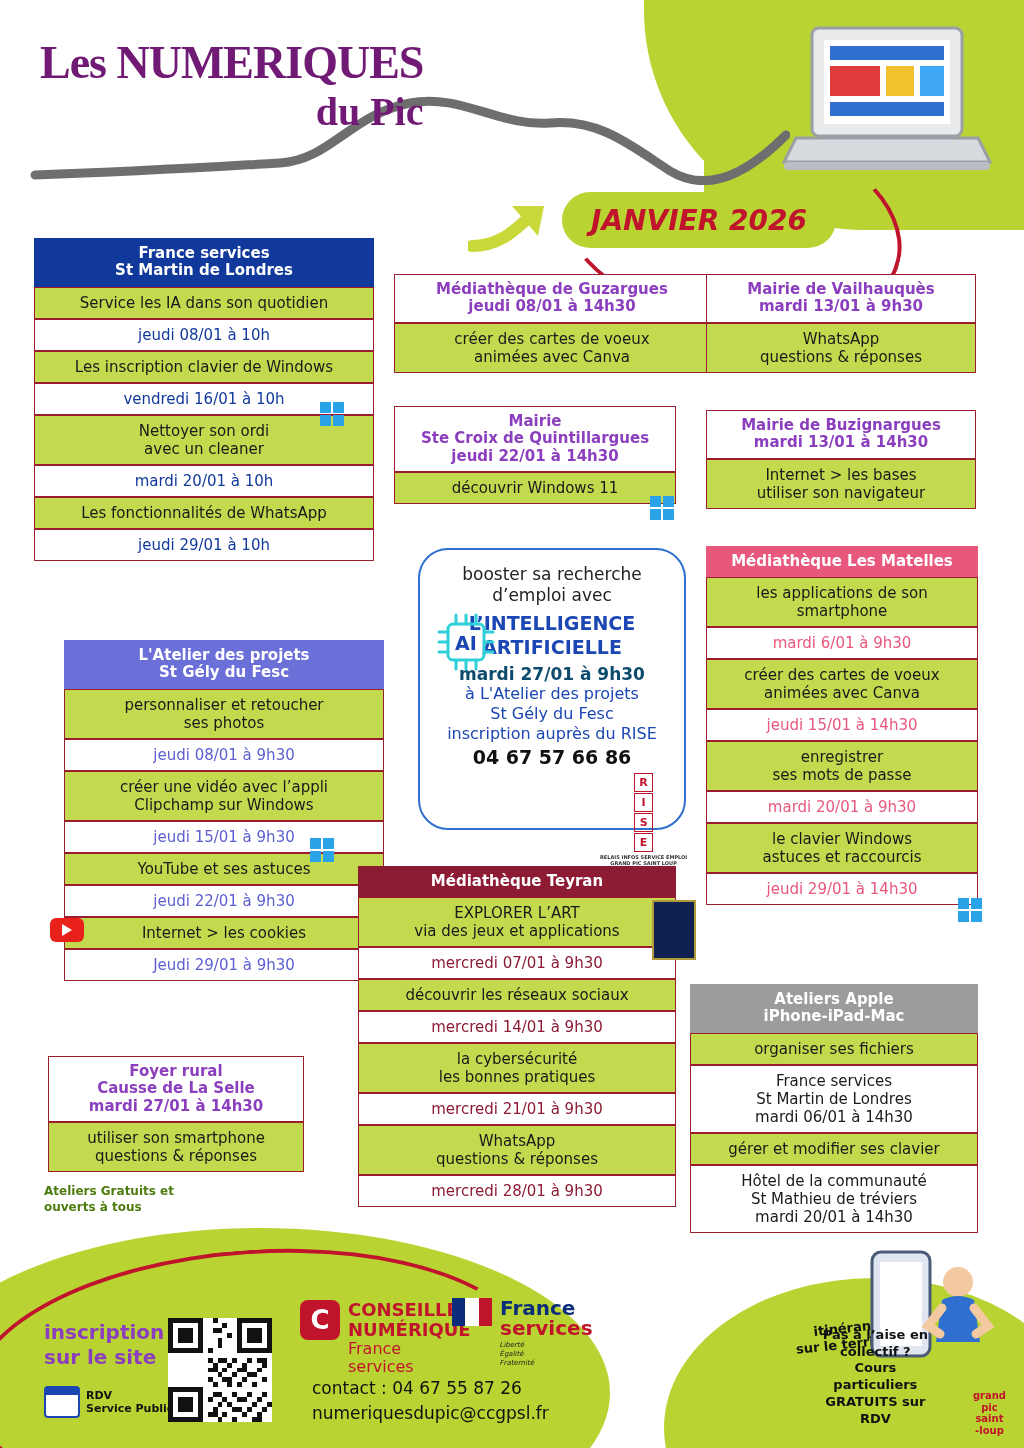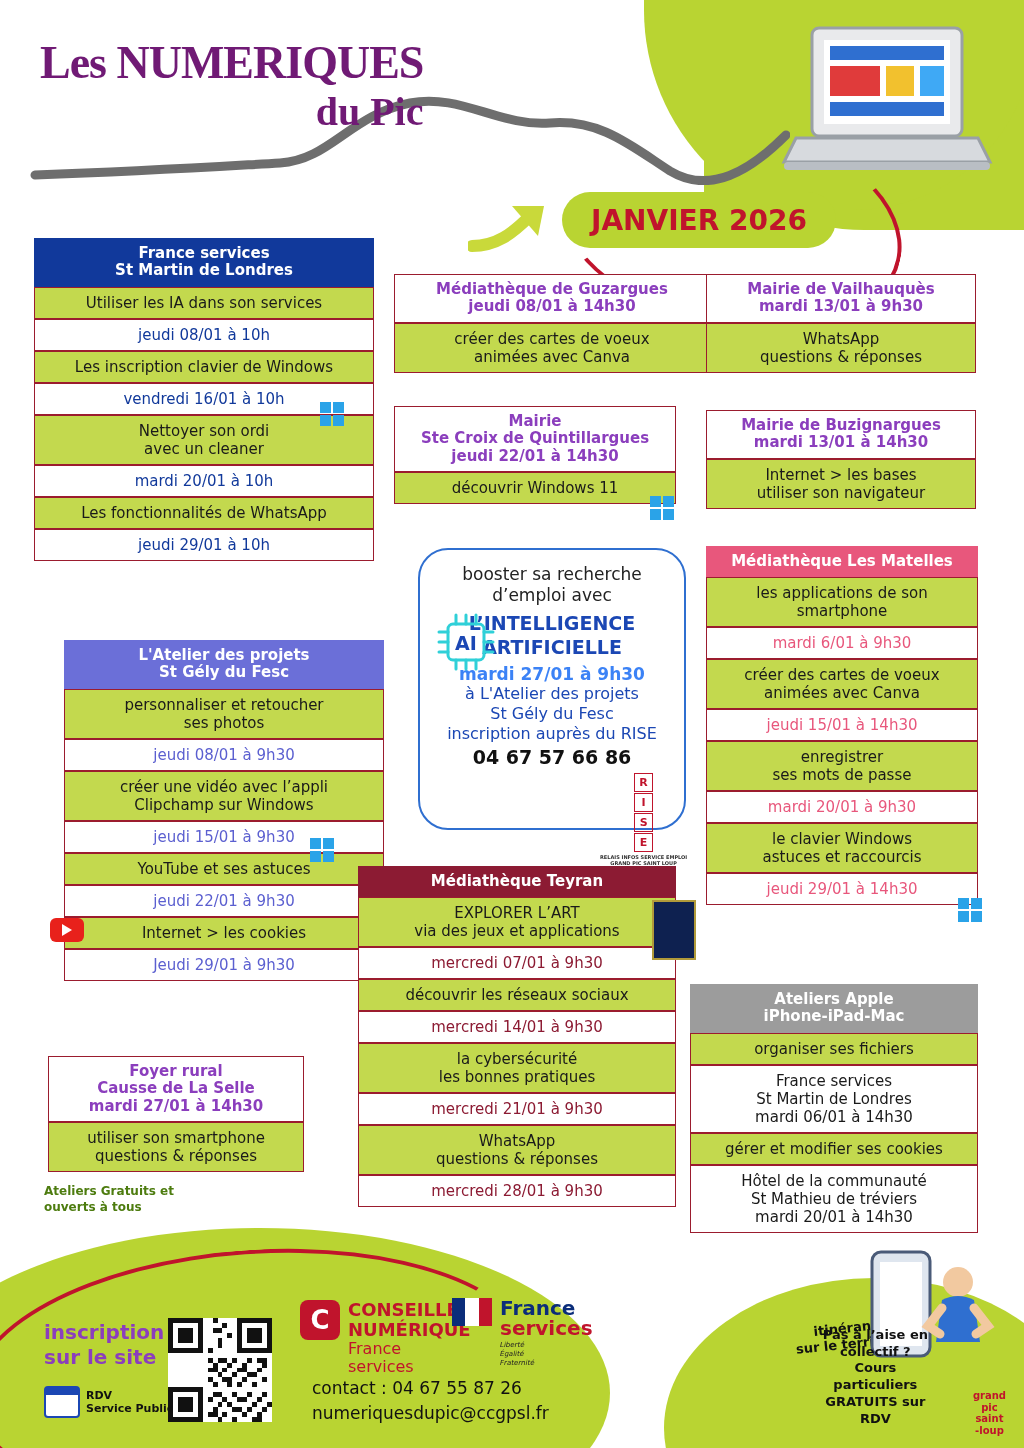--- a/index.html
+++ b/index.html
@@ -51,21 +51,21 @@
   }
   .title .l1{font-size:46px;letter-spacing:-1px;}
   .title .l2{font-size:40px;display:block;text-align:right;margin-top:6px;}
 
   .laptop{position:absolute;right:30px;top:20px;z-index:6;}
 
   .month{
     position:absolute;left:562px;top:192px;width:274px;height:56px;z-index:6;
     background:#b9d432;border-radius:28px;
     display:flex;align-items:center;justify-content:center;
-    color:#c0142c;font-weight:bold;font-size:28px;
+    color:#c0142c;font-weight:bold;font-size:28px;font-style:italic;
   }
   .arrow-yellow{position:absolute;left:468px;top:200px;z-index:6;}
 
   
   .card{position:absolute;z-index:4;background:#fff;}
   .card .hdr{
     text-align:center;font-weight:bold;line-height:1.15;padding:6px 6px;
     font-size:15px;
   }
   .row{
@@ -91,21 +91,21 @@
   .t-dark{color:#8c1b33;}
 
   
   .ai-box{
     position:absolute;left:418px;top:548px;width:268px;height:282px;z-index:5;
     border:2px solid #2f6fd0;border-radius:30px;background:#fff;
     text-align:center;padding-top:14px;box-sizing:border-box;
   }
   .ai-box .lead{font-size:17px;color:#222;line-height:1.25;}
   .ai-box .big{font-size:19px;font-weight:bold;color:#1b47b4;line-height:1.3;margin-top:4px;}
-  .ai-box .date{font-size:17px;font-weight:bold;color:#3b82f6;margin-top:4px;}
+  .ai-box .date{font-size:17px;font-weight:bold;color:#0c4a6e;margin-top:4px;}
   .ai-box .loc{font-size:16px;color:#1b47b4;line-height:1.25;}
   .ai-box .phone{font-size:19px;font-weight:bold;color:#111;margin-top:2px;}
   .ai-chip{position:absolute;left:432px;top:610px;z-index:6;}
   .rise{position:absolute;left:600px;top:772px;z-index:7;text-align:center;}
   .rise .sq{width:17px;height:17px;border:1.5px solid #c0142c;color:#c0142c;
     font-size:11px;font-weight:bold;display:flex;align-items:center;justify-content:center;margin:1px auto;}
   .rise .cap{font-size:5px;color:#333;margin-top:2px;line-height:1.25;font-weight:bold;}
 
   
   .free-txt{position:absolute;left:44px;top:1184px;z-index:7;font-size:12px;font-weight:bold;color:#4d7c0f;line-height:1.3;}
@@ -175,21 +175,21 @@
   <span class="l1">Les NUMERIQUES</span>
   <span class="l2">du Pic</span>
 </div>
 
 <div class="month">
   <span>JANVIER 2026</span>
 </div>
 
 <div class="card" style="left:34px;top:238px;width:340px;">
   <div class="hdr hdr-blue">France services<br>St Martin de Londres</div>
-  <div class="row lime r15">Utiliser les IA dans son services</div>
+  <div class="row lime r15">Service les IA dans son quotidien</div>
   <div class="row white r15 t-blue">jeudi 08/01 à 10h</div>
   <div class="row lime r15">Les inscription clavier de Windows</div>
   <div class="row white r15 t-blue">vendredi 16/01 à 10h</div>
   <div class="row lime r15">Nettoyer son ordi<br>avec un cleaner</div>
   <div class="row white r15 t-blue">mardi 20/01 à 10h</div>
   <div class="row lime r15">Les fonctionnalités de WhatsApp</div>
   <div class="row white r15 t-blue">jeudi 29/01 à 10h</div>
 </div>
 <span class="win-logo" style="position:absolute;left:320px;top:402px;z-index:8;">
   <i style="left:0;top:0;"></i>
@@ -298,21 +298,21 @@
   <i style="left:0;top:0;"></i>
     <i style="left:13px;top:0;"></i>
     <i style="left:0;top:13px;"></i>
     <i style="left:13px;top:13px;"></i>
 </span>
 
 <div class="card" style="left:690px;top:984px;width:288px;">
   <div class="hdr hdr-gray">Ateliers Apple<br>iPhone-iPad-Mac</div>
   <div class="row lime r15">organiser ses fichiers</div>
   <div class="row white r15">France services<br>St Martin de Londres<br>mardi 06/01 à 14h30</div>
-  <div class="row lime r15">gérer et modifier ses cookies</div>
+  <div class="row lime r15">gérer et modifier ses clavier</div>
   <div class="row white r15">Hôtel de la communauté<br>St Mathieu de tréviers<br>mardi 20/01 à 14h30</div>
 </div>
 <div style="position:absolute;left:700px;top:1006px;z-index:9;font-size:42px;line-height:1;color:#111;"></div>
 <div style="position:absolute;left:968px;top:1158px;z-index:9;font-size:40px;line-height:1;color:#111;"></div>
 
 <div class="bottom-green"></div>
 <div class="bottom-red-arc"></div>
 <div class="bottom-right-green"></div>
 
 <div class="free-txt">Ateliers Gratuits et<br>ouverts à tous</div>

